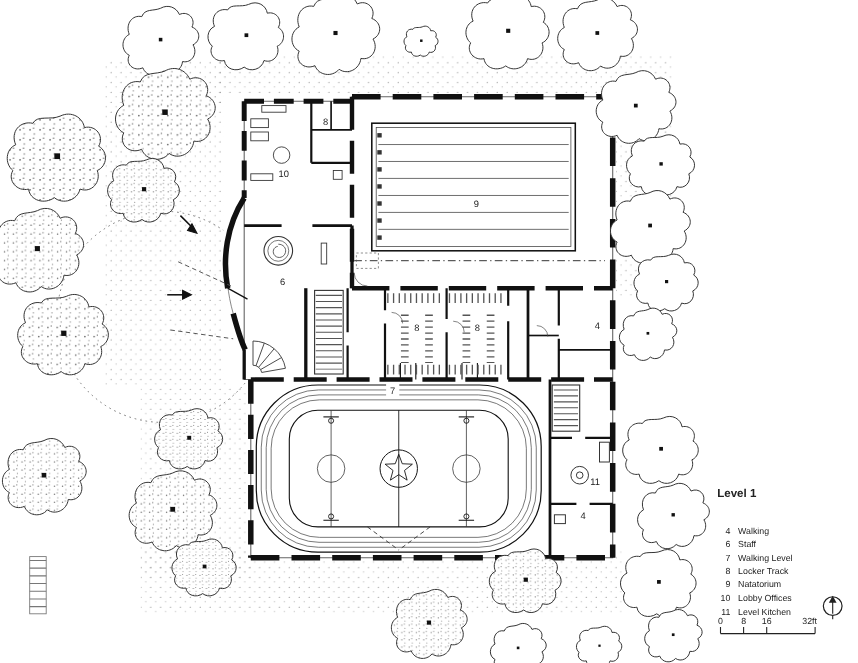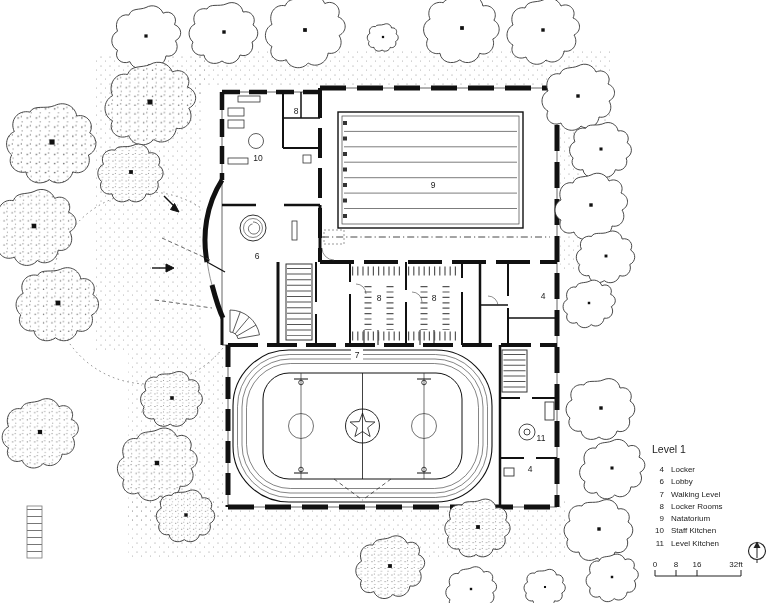--- a/index.html
+++ b/index.html
@@ -3,21 +3,21 @@
 <meta charset="utf-8">
 <style>
   html,body{margin:0;padding:0;background:#fff;}
   .stage{position:relative;width:780px;height:603px;background:#ffffff;overflow:hidden;
          font-family:"Liberation Sans",sans-serif;}
   svg{position:absolute;left:0;top:0;}
   svg text{font-family:"Liberation Sans",sans-serif;fill:#1a1a1a;}
   .plan-num{font-size:8.5px;text-anchor:middle;}
   .scale-num{font-size:8px;text-anchor:middle;fill:#222;}
   .legend{position:absolute;left:652px;top:443px;width:125px;color:#222;}
-  .legend-title{font-size:10.5px;font-weight:normal;margin-bottom:9px;}
+  .legend-title{font-size:10.5px;font-weight:bold;margin-bottom:22px;}
   .legend-row{display:flex;font-size:8px;line-height:12.3px;}
   .legend-row .num{width:12px;text-align:right;margin-right:7px;}
 </style>
 </head>
 <body>
 
 <div class="stage">
 
 <svg width="780" height="603" viewBox="0 0 780 603">
   <defs>
@@ -361,41 +361,41 @@
     <path d="M757,558 V545" stroke-width="1"></path>
     <polygon points="757,541.5 753.5,548 760.5,548" fill="#222" stroke="none"></polygon>
     <path d="M757,559.5 V563" stroke-width="1"></path>
   </g>
 </svg>
 
 <div class="legend">
   <div class="legend-title">Level 1</div>
   <div class="legend-row">
     <span class="num">4</span>
-    <span class="lab">Locker</span>
+    <span class="lab">Walking</span>
   </div>
   <div class="legend-row">
     <span class="num">6</span>
-    <span class="lab">Lobby</span>
+    <span class="lab">Staff</span>
   </div>
   <div class="legend-row">
     <span class="num">7</span>
     <span class="lab">Walking Level</span>
   </div>
   <div class="legend-row">
     <span class="num">8</span>
-    <span class="lab">Locker Rooms</span>
+    <span class="lab">Locker Track</span>
   </div>
   <div class="legend-row">
     <span class="num">9</span>
     <span class="lab">Natatorium</span>
   </div>
   <div class="legend-row">
     <span class="num">10</span>
-    <span class="lab">Staff Kitchen</span>
+    <span class="lab">Lobby Offices</span>
   </div>
   <div class="legend-row">
     <span class="num">11</span>
     <span class="lab">Level Kitchen</span>
   </div>
 </div>
 
 </div>
 
 </body></html>

